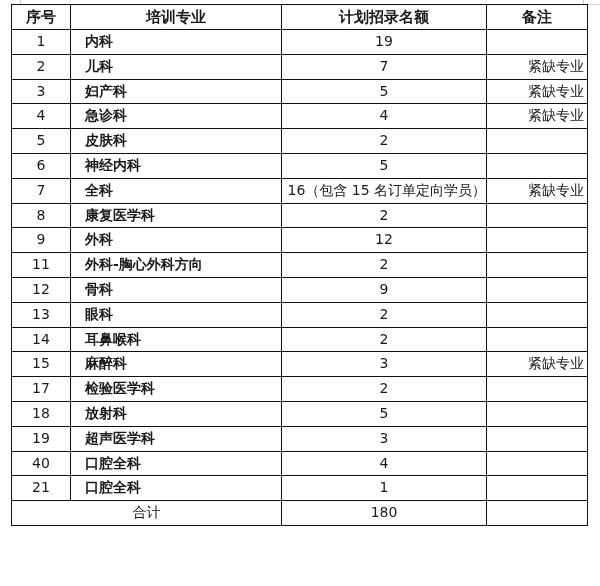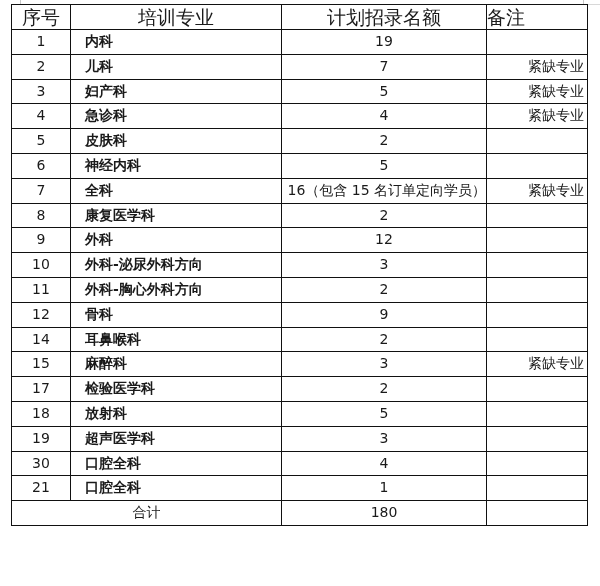--- a/index.html
+++ b/index.html
@@ -51,33 +51,33 @@
       border: 1px solid #111;
       padding: 0;
       height: 23.8px;
       font-size: 14px;
       line-height: 23.8px;
       white-space: nowrap;
       overflow: visible;
       vertical-align: bottom;
     }
     table.plan th {
-      font-weight: normal;
-      font-size: 19px;
+      font-weight: bold;
+      font-size: 15px;
       height: 24px;
       line-height: 24px;
       vertical-align: middle;
     }
     .c-seq { width: 58px; text-align: center; }
     .c-major { width: 210px; text-align: left; font-weight: bold; }
     .c-major .txt { padding-left: 14px; }
     .c-quota { width: 204px; text-align: center; }
     .c-note { width: 100px; text-align: right; }
     th.c-major { text-align: center; }
-    th.c-note { text-align: left; padding-left: 20px; margin-left: 14px; }
+    th.c-note { text-align: center; padding-left: 20px; margin-left: 14px; }
     .note-txt { padding-right: 3px; }
     .quota-long { display: block; text-align: right; padding-left: 1px; letter-spacing: 0; }
     .total-label { text-align: center; padding-left: 40px; }
   </style>
 </head>
 <body>
 
 <div class="corner-mark-left"></div>
 <div class="corner-mark-right"></div>
 <div class="corner-mark-right2"></div>
@@ -142,38 +142,38 @@
         <td class="c-quota"><span class="">2</span></td>
         <td class="c-note"><span class="note-txt"></span></td>
       </tr>
       <tr>
         <td class="c-seq">9</td>
         <td class="c-major"><span class="txt">外科</span></td>
         <td class="c-quota"><span class="">12</span></td>
         <td class="c-note"><span class="note-txt"></span></td>
       </tr>
       <tr>
-        <td class="c-seq">10</td>
-        <td class="c-major"><span class="txt">外科-泌尿外科方向</span></td>
-        <td class="c-quota"><span class="">3</span></td>
-        <td class="c-note"><span class="note-txt"></span></td>
-      </tr>
-      <tr>
         <td class="c-seq">11</td>
         <td class="c-major"><span class="txt">外科-胸心外科方向</span></td>
         <td class="c-quota"><span class="">2</span></td>
         <td class="c-note"><span class="note-txt"></span></td>
       </tr>
       <tr>
         <td class="c-seq">12</td>
         <td class="c-major"><span class="txt">骨科</span></td>
         <td class="c-quota"><span class="">9</span></td>
         <td class="c-note"><span class="note-txt"></span></td>
       </tr>
       <tr>
+        <td class="c-seq">13</td>
+        <td class="c-major"><span class="txt">眼科</span></td>
+        <td class="c-quota"><span class="">2</span></td>
+        <td class="c-note"><span class="note-txt"></span></td>
+      </tr>
+      <tr>
         <td class="c-seq">14</td>
         <td class="c-major"><span class="txt">耳鼻喉科</span></td>
         <td class="c-quota"><span class="">2</span></td>
         <td class="c-note"><span class="note-txt"></span></td>
       </tr>
       <tr>
         <td class="c-seq">15</td>
         <td class="c-major"><span class="txt">麻醉科</span></td>
         <td class="c-quota"><span class="">3</span></td>
         <td class="c-note"><span class="note-txt">紧缺专业</span></td>
@@ -190,21 +190,21 @@
         <td class="c-quota"><span class="">5</span></td>
         <td class="c-note"><span class="note-txt"></span></td>
       </tr>
       <tr>
         <td class="c-seq">19</td>
         <td class="c-major"><span class="txt">超声医学科</span></td>
         <td class="c-quota"><span class="">3</span></td>
         <td class="c-note"><span class="note-txt"></span></td>
       </tr>
       <tr>
-        <td class="c-seq">30</td>
+        <td class="c-seq">40</td>
         <td class="c-major"><span class="txt">口腔全科</span></td>
         <td class="c-quota"><span class="">4</span></td>
         <td class="c-note"><span class="note-txt"></span></td>
       </tr>
       <tr>
         <td class="c-seq">21</td>
         <td class="c-major"><span class="txt">口腔全科</span></td>
         <td class="c-quota"><span class="">1</span></td>
         <td class="c-note"><span class="note-txt"></span></td>
       </tr>

